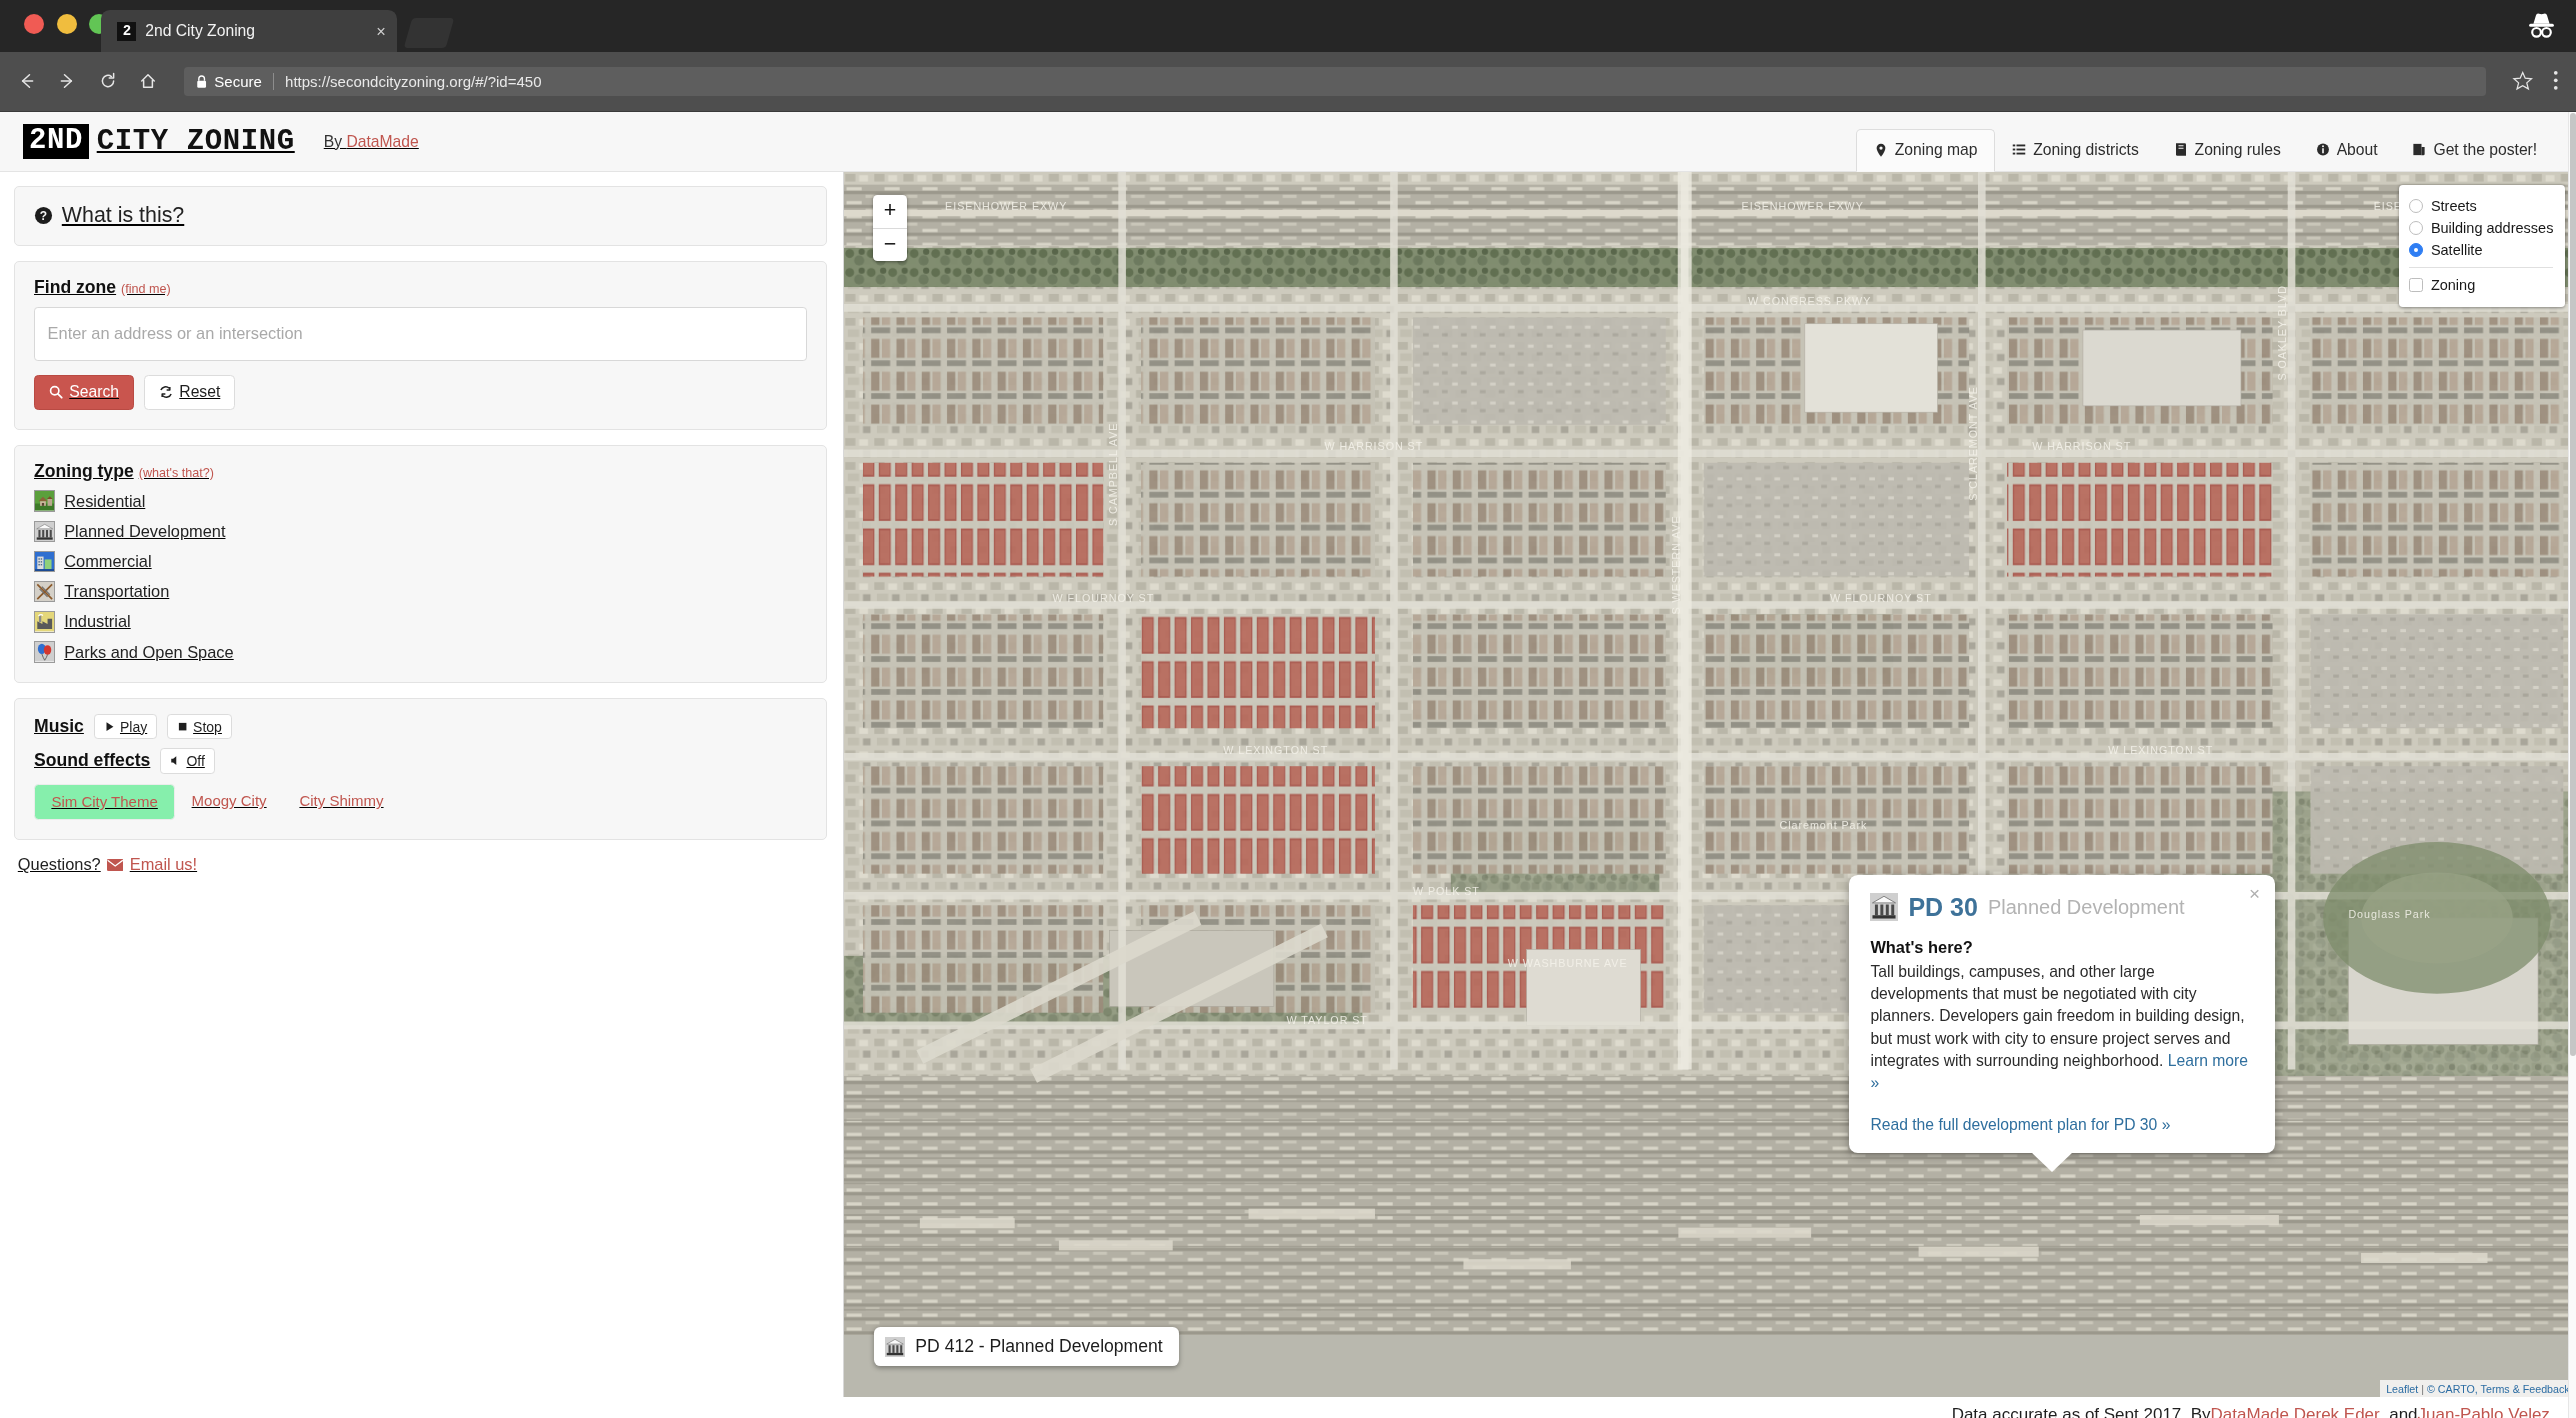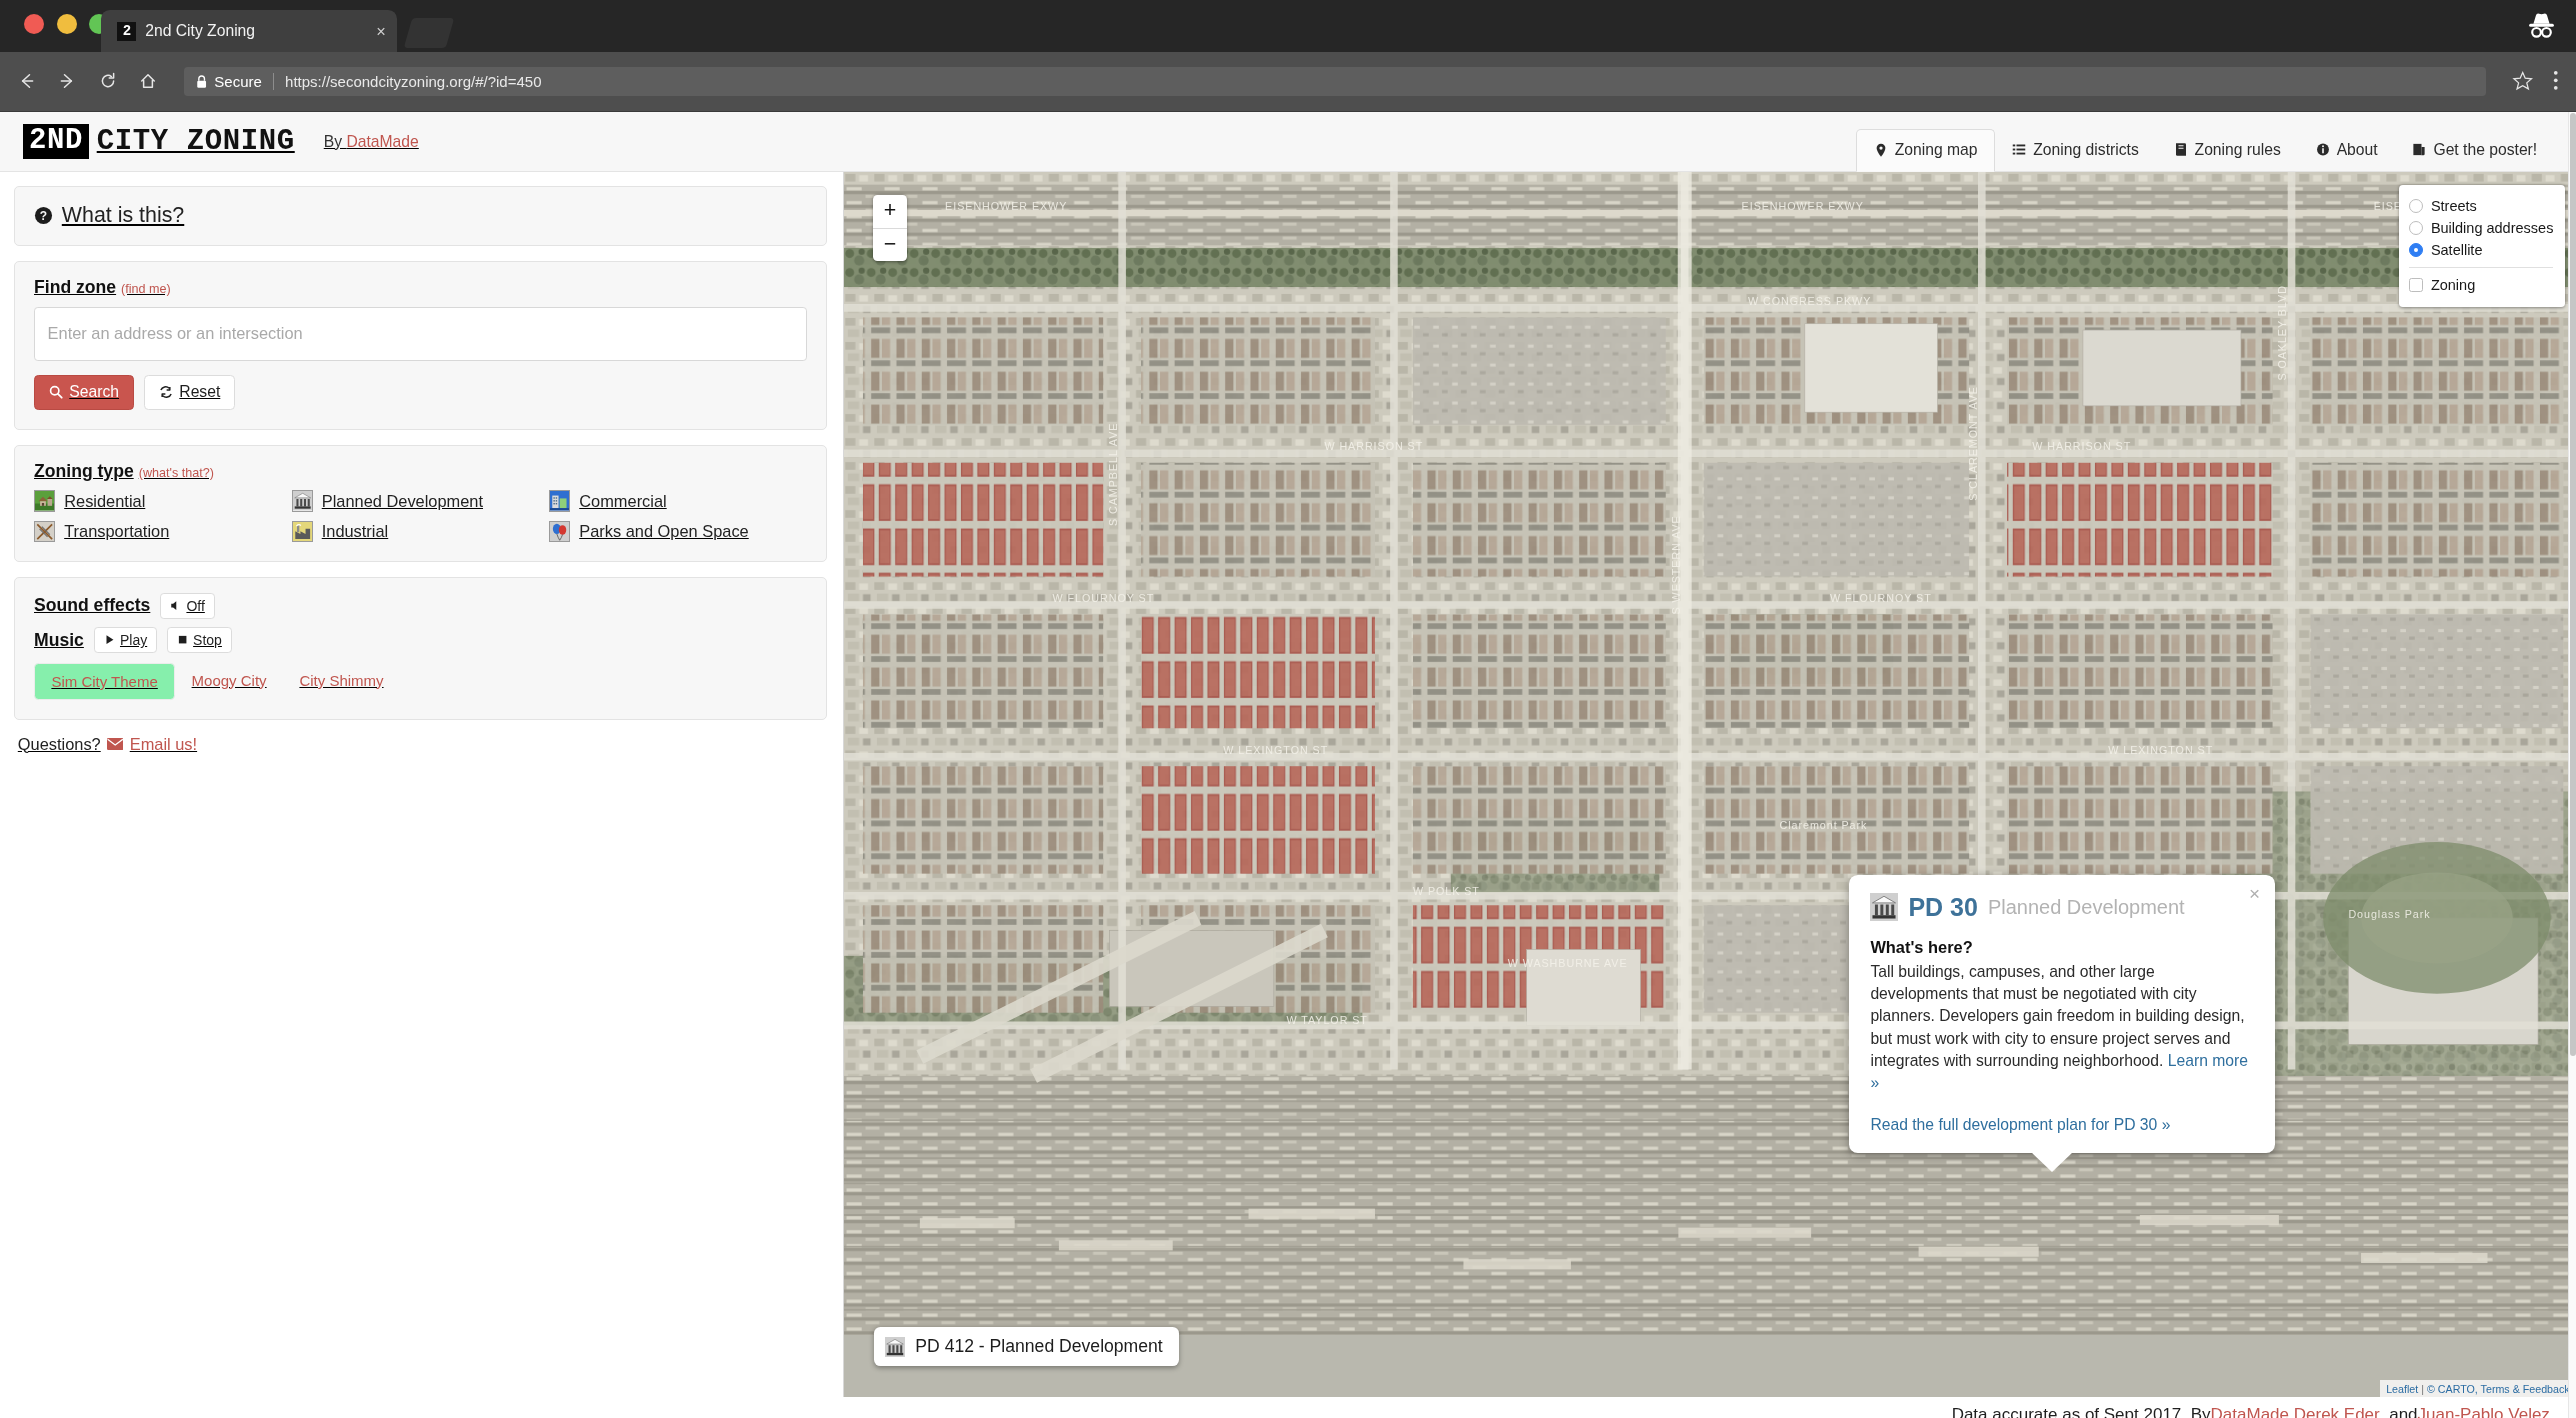--- a/index.html
+++ b/index.html
@@ -272,21 +272,21 @@
     background: #fff;
     color: #222;
     font-family: "Liberation Sans", sans-serif;
     white-space: nowrap;
   }
   .btn-primary { background: #c9554e; color: #fff; border-color: #b94a43; }
   .btn-default { background: #fff; border-color: #dcdcdc; color: #1f1f1f; }
 
   .zt-grid {
     display: grid;
-    grid-template-columns: 1fr 1fr 1fr;
+    grid-template-columns: 1fr;
     row-gap: 8.8px;
     margin-top: 6.3px;
   }
   .zt-item {
     display: flex;
     align-items: center;
     gap: 8.8px;
     font-size: 16.4px;
     color: #232323;
     cursor: pointer;
@@ -761,41 +761,41 @@
               <path d="M12 21 q2 6 5 11" fill="none" stroke="#555" stroke-width="1.5"></path>
               <path d="M22 22 q-2 6-5 10" fill="none" stroke="#555" stroke-width="1.5"></path>
             </svg>
             <span>Parks and Open Space</span>
           </div>
         </div>
       </div>
 
       <div class="panel panel-flush">
         <div class="sfx-row">
-          <span class="sfx-label">Sound effects</span>
-          <button class="sm-btn">
-            <svg width="11.3" height="11.3" viewBox="0 0 18 18">
-                <path d="M10 2 L5 6 H2 v6 h3 l5 4 Z" fill="#1f1f1f"></path>
-              </svg>
-            <span>Off</span>
-          </button>
-        </div>
-        <div class="sfx-row">
           <span class="sfx-label">Music</span>
           <button class="sm-btn">
             <svg width="11.3" height="11.3" viewBox="0 0 18 18">
                 <path d="M4 2 L15 9 L4 16 Z" fill="#1f1f1f"></path>
               </svg>
             <span>Play</span>
           </button>
           <button class="sm-btn">
             <svg width="11.3" height="11.3" viewBox="0 0 18 18">
                 <rect x="3" y="3" width="12" height="12" fill="#1f1f1f"></rect>
               </svg>
             <span>Stop</span>
+          </button>
+        </div>
+        <div class="sfx-row">
+          <span class="sfx-label">Sound effects</span>
+          <button class="sm-btn">
+            <svg width="11.3" height="11.3" viewBox="0 0 18 18">
+                <path d="M10 2 L5 6 H2 v6 h3 l5 4 Z" fill="#1f1f1f"></path>
+              </svg>
+            <span>Off</span>
           </button>
         </div>
         <div class="track-row">
           <div class="track active">Sim City Theme</div>
           <div class="track">Moogy City</div>
           <div class="track">City Shimmy</div>
         </div>
       </div>
 
       <div class="questions">

